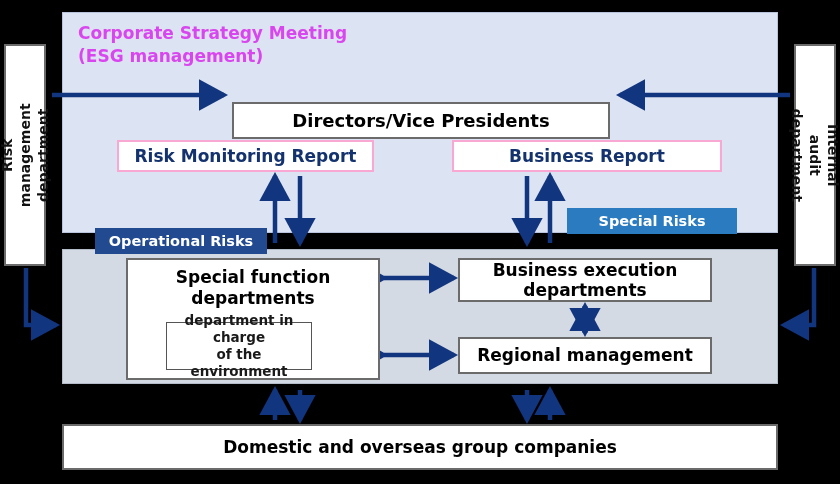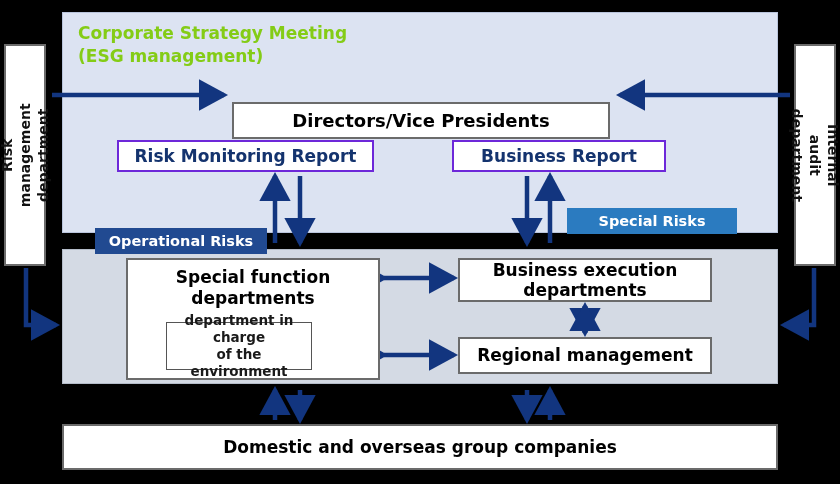--- a/index.html
+++ b/index.html
@@ -40,56 +40,56 @@
     box-sizing: border-box;
   }
 
   .panel-title {
     position: absolute;
     left: 78px;
     top: 22px;
     width: 420px;
     font-size: 17px;
     font-weight: bold;
-    color: #84cc16;
+    color: #d946ef;
     line-height: 1.35;
     white-space: pre-line;
   }
 
   
   .box {
     position: absolute;
     background: #ffffff;
     border: 2px solid #6b6b6b;
     box-sizing: border-box;
     display: flex;
     align-items: center;
     justify-content: center;
     text-align: center;
     font-weight: bold;
     color: #000000;
     line-height: 1.2;
   }
   .box.navy {
-    border: 2px solid #6d28d9;
+    border: 2px solid #f9a8d4;
     color: #14336e;
   }
 
   
   .box-directors {
     left: 232px; top: 77px; width: 378px; height: 37px;
     font-size: 18px;
     margin-top: 25px;
   }
   .box-riskreport {
     left: 117px; top: 140px; width: 257px; height: 32px;
     font-size: 17px;
   }
   .box-businessreport {
-    left: 452px; top: 140px; width: 214px; height: 32px;
+    left: 452px; top: 140px; width: 270px; height: 32px;
     font-size: 17px;
   }
   .box-special {
     left: 126px; top: 258px; width: 254px; height: 122px;
     display: block;
     padding-top: 7px;
   }
   .special-title {
     font-size: 17px;
     font-weight: bold;

